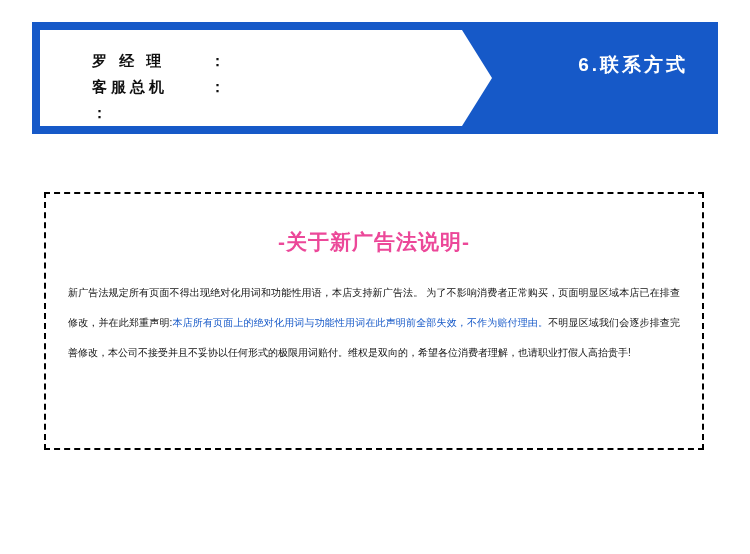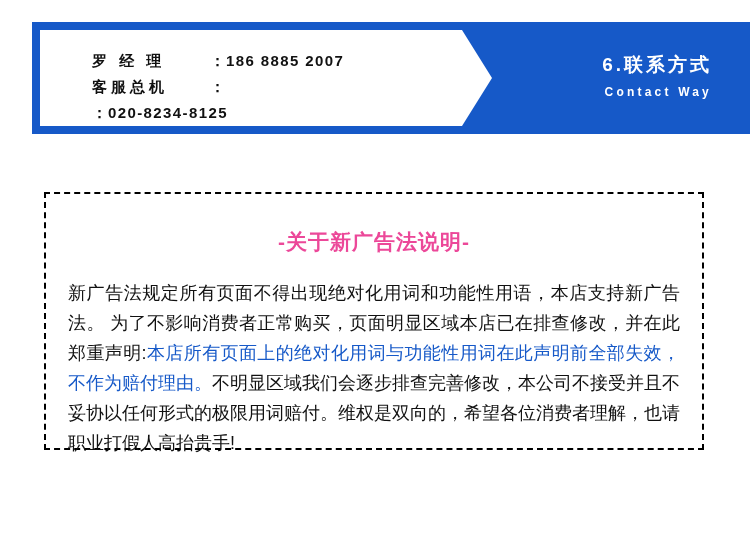--- a/index.html
+++ b/index.html
@@ -14,21 +14,20 @@
     overflow: hidden;
   }
 
   
   .header {
     position: absolute;
     left: 32px;
     top: 22px;
     width: 686px;
     height: 112px;
-    padding-left: 32px;
   }
   .header-bg {
     position: absolute;
     inset: 0;
     background: #1659c8;
   }
   
   .header-wedge {
     position: absolute;
     left: 0;
@@ -68,21 +67,21 @@
   .contact-value {
     font-size: 15px;
     color: #111111;
     font-weight: bold;
     letter-spacing: 1.4px;
     font-family: "Liberation Sans", sans-serif;
   }
 
   .header-title-wrap {
     position: absolute;
-    right: 38px;
+    right: 30px;
     top: 30px;
     text-align: right;
     color: #ffffff;
   }
   .header-title-cn {
     font-size: 19px;
     font-weight: bold;
     letter-spacing: 3px;
     line-height: 26px;
     white-space: nowrap;
@@ -109,54 +108,51 @@
   .notice-title {
     text-align: center;
     color: #ec4899;
     font-size: 21px;
     font-weight: bold;
     margin-top: 34px;
     letter-spacing: 1px;
   }
   .notice-body {
     margin: 22px 22px 16px 22px;
-    font-size: 18px;
+    font-size: 10px;
     line-height: 30px;
     color: #111111;
     text-align: justify;
   }
   .hl {
     color: #1659c8;
   }
 </style>
 </head>
 <body>
 
 <div class="header">
   <div class="header-bg"></div>
   <div class="header-wedge"></div>
 
   <div class="contact-lines">
     <div class="contact-row">
       <span class="contact-label">罗 经 理</span>
       <span class="contact-colon">：</span>
-      <span class="contact-value">186 8885 2007</span>
     </div>
     <div class="contact-row">
       <span class="contact-label">客服总机</span>
       <span class="contact-colon">：</span>
     </div>
     <div class="contact-row">
       <span class="contact-colon">：</span>
-      <span class="contact-value">020-8234-8125</span>
     </div>
   </div>
 
   <div class="header-title-wrap">
     <div class="header-title-cn"><span>6.</span><span>联系方式</span></div>
-    <div class="header-title-en">Contact Way</div>
   </div>
 </div>
 
 <div class="notice">
   <div class="notice-title">-关于新广告法说明-</div>
   <div class="notice-body"><span>新广告法规定所有页面不得出现绝对化用词和功能性用语，本店支持新广告法。 为了不影响消费者正常购买，页面明显区域本店已在排查修改，并在此郑重声明:</span><span class="hl">本店所有页面上的绝对化用词与功能性用词在此声明前全部失效，不作为赔付理由。</span><span>不明显区域我们会逐步排查完善修改，本公司不接受并且不妥协以任何形式的极限用词赔付。维权是双向的，希望各位消费者理解，也请职业打假人高抬贵手!</span></div>
 </div>
 
 </body></html>

